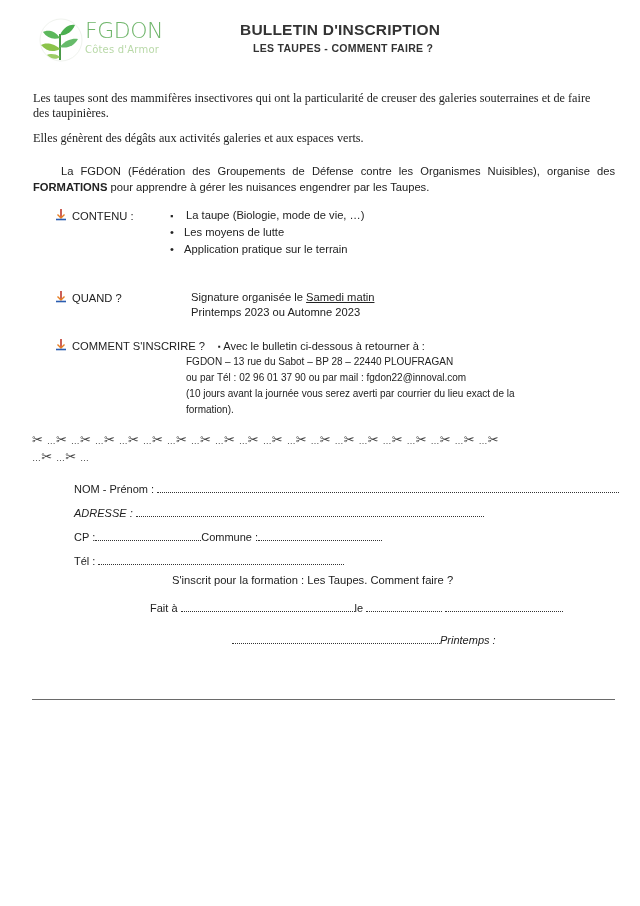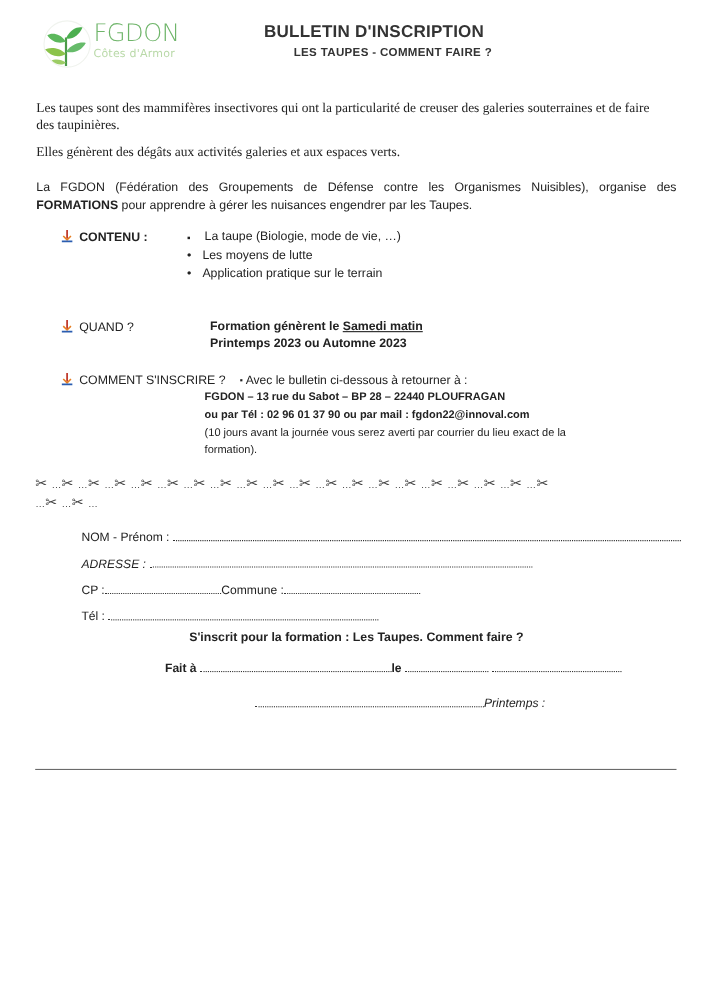--- a/index.html
+++ b/index.html
@@ -9,41 +9,41 @@
     .abs { position: absolute; }
 
     
     .logo { left: 38px; top: 16px; width: 180px; height: 50px; }
     .logo svg { position: absolute; left: 0; top: 0; }
     .logo-name { position: absolute; left: 47px; top: 2px; font-family: "DejaVu Sans", sans-serif; font-size: 22px; font-weight: 300; color: #6fb56a; letter-spacing: -0.5px; }
     .logo-sub { position: absolute; left: 47px; top: 28px; font-family: "DejaVu Sans", sans-serif; font-size: 10px; color: #b9d9a8; letter-spacing: 0.2px; }
 
     
     .title { left: 240px; top: 21px; font-size: 15.5px; font-weight: bold; color: #333; letter-spacing: 0.2px; }
-    .subtitle { left: 267px; top: 42px; font-size: 10.5px; font-weight: bold; color: #333; letter-spacing: 0.3px; }
+    .subtitle { left: 253px; top: 42px; font-size: 10.5px; font-weight: bold; color: #333; letter-spacing: 0.3px; }
 
     
     .serif { font-family: "Liberation Serif", serif; font-size: 12.2px; line-height: 15px; color: #222; }
     .p1 { left: 33px; top: 91px; width: 575px; }
     .p2 { left: 33px; top: 131px; width: 575px; }
 
     
     .sans { font-family: "Liberation Sans", sans-serif; font-size: 11.2px; line-height: 16px; color: #222; }
     .p3 { left: 33px; top: 163px; width: 582px; text-align: justify; }
     .p3 b { font-weight: bold; }
-    .p3-line1 { display: block; text-align: justify; text-align-last: justify; }
+    .p3-line1 { display: block; text-align: justify; text-align-last: justify; margin-left: 28px; }
 
     .arrow { width: 10px; height: 12px; }
     .section-label { font-size: 11.2px; color: #222; }
 
     .list { font-size: 11.2px; line-height: 17px; color: #222; }
     .list .li { position: relative; padding-left: 14px; }
     .list .li .bullet { position: absolute; left: 0; top: 0; }
 
-    .bold { font-weight: bold; }
+    .bold { font-weight: normal; }
     .underline { text-decoration: underline; }
 
     .scissors-row { left: 32px; top: 432px; width: 580px; font-size: 12.5px; line-height: 15px; color: #333; letter-spacing: 0.2px; }
     .scissors-row .sc { font-size: 13px; color: #444; }
     .scissors-row .dots { font-size: 9px; color: #444; }
 
     .field { font-size: 11px; color: #222; white-space: nowrap; padding-left: 42px; }
     .leader { display: inline-block; border-bottom: 1px dotted #333; height: 9px; vertical-align: baseline; }
 
     .hr { left: 32px; top: 699px; width: 583px; height: 1px; background: #6a6a6a; }
@@ -97,21 +97,21 @@
   </div>
 </div>
 
 <svg class="abs arrow" style="left:56px; top:291px;" viewBox="0 0 10 12">
   <path d="M5 0 L5 8" stroke="#c0392b" stroke-width="1.6"></path>
   <path d="M1.5 5.5 L5 9 L8.5 5.5" stroke="#e67e22" stroke-width="1.4" fill="none"></path>
   <path d="M0 10.5 L10 10.5" stroke="#2a5db0" stroke-width="1.6"></path>
 </svg>
 <div class="abs sans section-label" style="left:72px; top:290px;">QUAND ?</div>
 <div class="abs sans bold" style="left:191px; top:290px; font-size:11.2px; line-height:15px;">
-  <div><span>Formation génèrent le </span><span class="underline">Samedi matin</span></div>
+  <div><span>Signature organisée le </span><span class="underline">Samedi matin</span></div>
   <div>Printemps 2023 ou Automne 2023</div>
 </div>
 
 <svg class="abs arrow" style="left:56px; top:339px;" viewBox="0 0 10 12">
   <path d="M5 0 L5 8" stroke="#c0392b" stroke-width="1.6"></path>
   <path d="M1.5 5.5 L5 9 L8.5 5.5" stroke="#e67e22" stroke-width="1.4" fill="none"></path>
   <path d="M0 10.5 L10 10.5" stroke="#2a5db0" stroke-width="1.6"></path>
 </svg>
 <div class="abs sans section-label" style="left:72px; top:338px;">COMMENT S'INSCRIRE ?</div>
 <div class="abs sans" style="left:218px; top:338px; font-size:11px;">
@@ -140,21 +140,21 @@
 </div>
 <div class="abs field" style="left:32px; top:531px;">
   <span>CP :</span><span class="leader" style="width:106px;"></span><span>Commune :</span><span class="leader" style="width:124px;"></span>
 </div>
 <div class="abs field" style="left:32px; top:555px;">
   <span>Tél :</span>
   <span class="leader" style="width:246px;"></span>
 </div>
 <div class="abs sans bold" style="left:172px; top:572px; font-size:11.2px;text-align:center;">S'inscrit pour la formation : Les Taupes. Comment faire ?</div>
 
-<div class="abs field" style="left:108px; top:602px;font-weight:bold;">
+<div class="abs field" style="left:108px; top:602px;">
   <span>Fait à</span>
   <span class="leader" style="width:174px;"></span><span>le</span>
   <span class="leader" style="width:76px;"></span>
   <span class="leader" style="width:118px;"></span>
 </div>
 <div class="abs field" style="left:190px; top:634px;">
   <span class="leader" style="width:208px;"></span><span style="font-style:italic;">Printemps :</span>
 </div>
 
 <div class="abs hr"></div>

